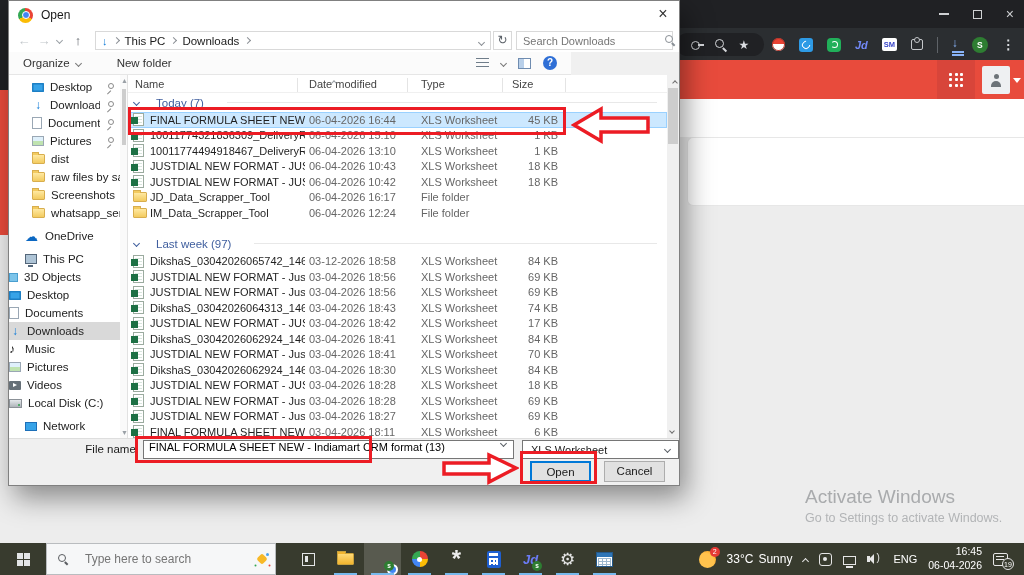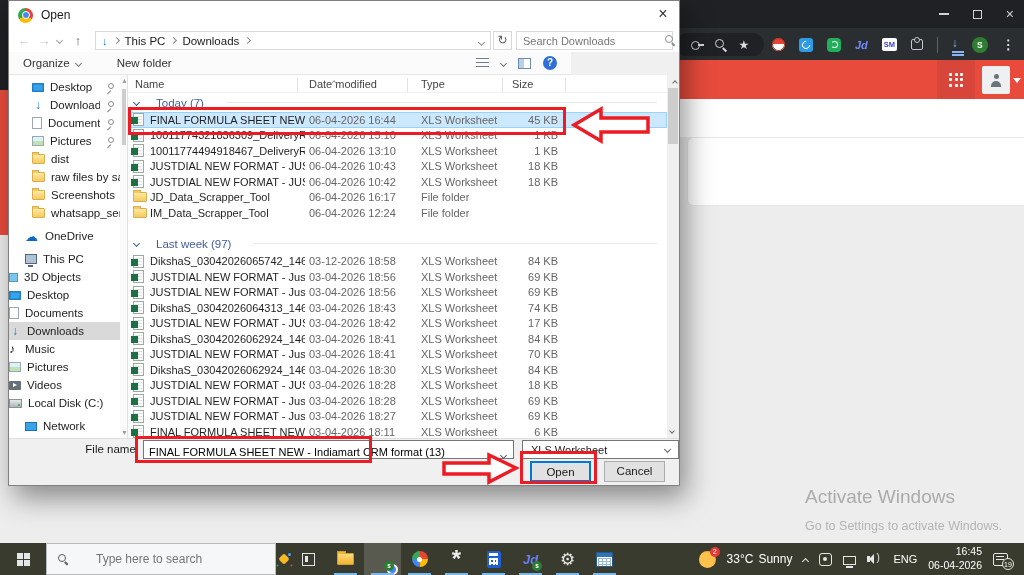--- a/index.html
+++ b/index.html
@@ -24,21 +24,21 @@
   .grid-slot{position:absolute;left:937px;top:60px;width:38px;height:39px;background:#d8453a;display:flex;align-items:center;justify-content:center}
   .gridicon{display:grid;grid-template-columns:repeat(3,3px);grid-auto-rows:3px;gap:2.5px}
   .gridicon span{background:#fff;border-radius:1px}
   .avatar-box{position:absolute;left:982px;top:66px;width:28px;height:28px;background:#eef0f2;border-radius:2px;display:flex;align-items:center;justify-content:center}
   .person{position:relative;width:14px;height:13px}
   .person::before{content:"";position:absolute;left:4.5px;top:0;width:5px;height:5px;border-radius:50%;background:#6d7479}
   .person::after{content:"";position:absolute;left:2px;bottom:0;width:10px;height:6px;border-radius:5px 5px 0 0;background:#6d7479}
   .avatar-caret{position:absolute;left:1013px;top:78px;width:0;height:0;border-left:4px solid transparent;border-right:4px solid transparent;border-top:5px solid #fff}
   .watermark{position:absolute;left:805px;top:486px;color:#a9abad}
   .wm1{font-size:19px}
-  .wm2{font-size:12.5px;margin-top:11px;color:#b2b4b6}
+  .wm2{font-size:12.5px;margin-top:3px;color:#b2b4b6}
 
   
   .xi{display:inline-block}
   .xi-key{position:relative;width:13px;height:13px}
   .xi-key::before{content:"";position:absolute;left:0;top:3px;width:7px;height:7px;border:1.6px solid #d5d7da;border-radius:50%}
   .xi-key::after{content:"";position:absolute;left:7px;top:6px;width:6px;height:1.6px;background:#d5d7da}
   .xi-zoom{position:relative;width:12px;height:12px}
   .xi-zoom::before{content:"";position:absolute;left:0;top:0;width:7px;height:7px;border:1.6px solid #d5d7da;border-radius:50%}
   .xi-zoom::after{content:"";position:absolute;left:8px;top:8px;width:4.5px;height:1.6px;background:#d5d7da;transform:rotate(45deg);transform-origin:left center}
   .xi-star{color:#dadce0;font-size:12px;line-height:12px}
@@ -133,21 +133,21 @@
   .fic-folder{width:14px;height:10px;background:linear-gradient(#ffe9a2,#f3cb5f);border:1px solid #d8ae4e;border-radius:1px;position:relative}
   .fic-folder::before{content:"";position:absolute;left:-1px;top:-3px;width:6px;height:2px;background:#f3cb5f;border:1px solid #d8ae4e;border-bottom:none}
   .flist-sb{position:absolute;left:658px;top:74px;width:12px;height:363px;background:#f0f0f0;color:#6f6f6f;font-size:8px}
   .flist-sb .up{position:absolute;top:3px;left:3px}.flist-sb .dn{position:absolute;bottom:3px;left:3px}
   .flist-sb .thumb{position:absolute;left:1px;top:13px;width:10px;height:56px;background:#cdcdcd}
   .flist-sb .chev{width:4px;height:4px}
 
   
   .dlg-foot{position:absolute;left:0;top:437px;width:670px;height:47px;background:#f0f0f0;border-top:1px solid #dedede}
   .fn-label{position:absolute;left:30px;top:442px;width:100px;text-align:right;font-size:11.5px}
-  .fn-input{position:absolute;left:134px;top:439px;width:371px;height:19px;border:1px solid #767676;background:#fff;display:flex;align-items:flex-end}
+  .fn-input{position:absolute;left:134px;top:439px;width:371px;height:19px;border:1px solid #767676;background:#fff;display:flex;align-items:flex-start}
   .fn-input input{border:none;outline:none;flex:1;font-size:11px;padding:0 5px;font-family:"Liberation Sans",sans-serif}
   .fn-input .chev{color:#5a6067;margin-right:7px;flex:0 0 auto}
   .ft-combo{position:absolute;left:513px;top:439px;width:157px;height:19px;border:1px solid #767676;background:#fff;display:flex;align-items:center;font-size:11px;padding:0 8px}
   .ft-combo .chev{margin-left:auto;color:#5a6067}
   .btn{position:absolute;top:460px;height:21px;background:#e1e1e1;font-size:11.5px;text-align:center;line-height:19px}
   .btn-open{left:521px;width:61px;border:2px solid #0078d7}
   .btn-cancel{left:595px;width:61px;border:1px solid #adadad}
 
   
   .i{display:inline-block;flex:0 0 auto}
@@ -173,21 +173,21 @@
 
   
   .a-rect{position:absolute;border:3px solid #ec1c24;z-index:40}
   .a-svg{position:absolute;z-index:41}
 
   
   .tb{position:absolute;left:0;top:543px;width:1024px;height:32px;background:#383b2e;display:flex;align-items:center;z-index:50}
   .tb-start{width:46px;height:32px;display:flex;align-items:center;justify-content:center}
   .winlogo{display:grid;grid-template-columns:6px 6px;grid-auto-rows:6px;gap:1px}
   .winlogo span{background:#e3e5e6}
-  .tb-search{width:230px;height:32px;background:#f6f7f8;border:1px solid #b9bcbf;display:flex;align-items:center;gap:27px;padding:0 11px;color:#4a4d51;font-size:12px}
+  .tb-search{width:230px;height:32px;background:#f6f7f8;border:1px solid #b9bcbf;display:flex;align-items:center;gap:16px;padding:0 11px;color:#4a4d51;font-size:12px}
   .tb-search input{border:none;outline:none;background:transparent;flex:1;font-size:12px;color:#4a4d51;font-family:"Liberation Sans",sans-serif}
   .mag.dark::before{border-color:#5a5d61}.mag.dark::after{background:#5a5d61}
   .spark{position:relative;width:11px;height:11px;flex:0 0 auto;margin-right:2px}
   .spark::before{content:"";position:absolute;inset:1.5px;background:#f7b928;transform:rotate(45deg);border-radius:2px}
   .spark::after{content:"";position:absolute;right:-2px;top:-1px;width:3px;height:3px;border-radius:50%;background:#4aa3f0;box-shadow:-12px 11px 0 -.5px #34a853,2px 11px 0 -.5px #ea4335}
   .tb-apps{display:flex;align-items:center;margin-left:14px}
   .slot{position:relative;width:37px;height:32px;display:flex;align-items:center;justify-content:center}
   .slot.run::after{content:"";position:absolute;left:7px;right:7px;bottom:0;height:2px;background:#76b9ed}
   .slot.active{background:rgba(255,255,255,.16)}
   .badge{position:absolute;width:10px;height:10px;border-radius:50%;background:#2e7d32;color:#fff;font-size:6.5px;font-weight:700;text-align:center;line-height:10px;right:7px;bottom:4px}

